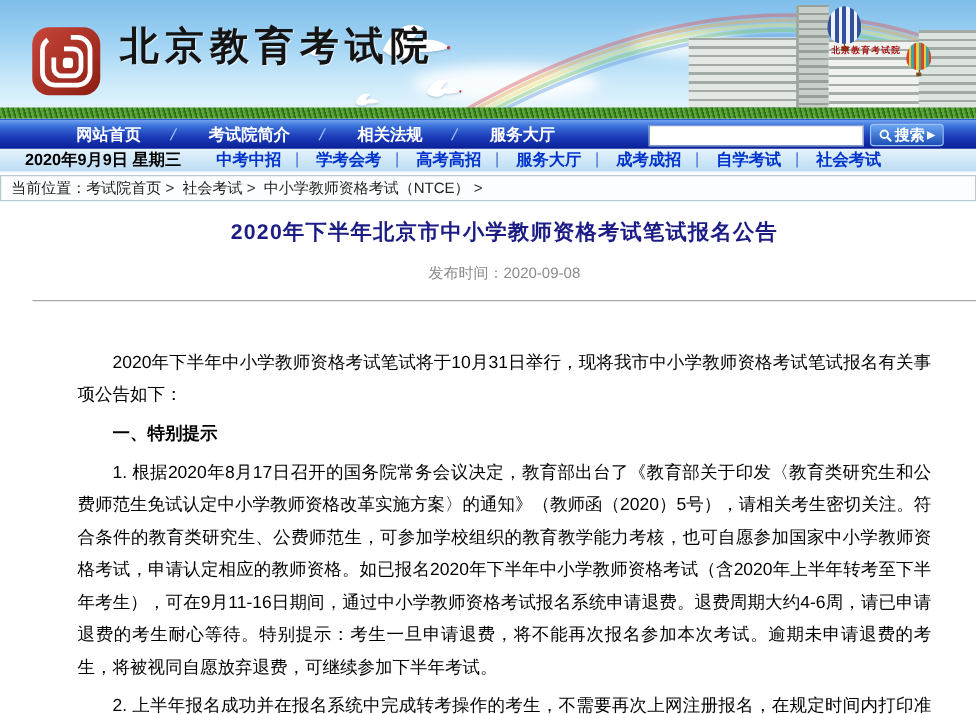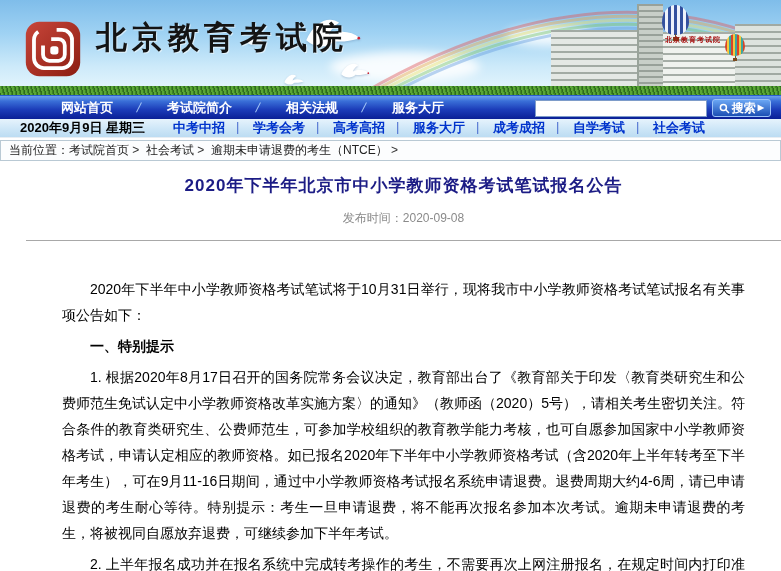--- a/index.html
+++ b/index.html
@@ -53,21 +53,21 @@
 
   
   .topnav { position:relative; height:24px; display:flex; align-items:center;
     background:linear-gradient(180deg,#6ea0ee 0%,#3a6fd8 22%,#1b3bb8 60%,#0a1f96 100%);
     border-top:1px solid #2a5fd0; }
   .topnav-list { display:flex; list-style:none; padding-left:34px; }
   .topnav-item { position:relative; padding:0 27px; color:#fff; font-size:13px; font-weight:bold;
     line-height:23px; cursor:pointer; white-space:nowrap; }
   .topnav-item + .topnav-item::before { content:"/"; position:absolute; left:-3px; top:0;
     color:#a6c8f6; font-weight:normal; transform:skewX(-14deg); }
-  .search-box { position:absolute; right:10px; top:3px; display:flex; align-items:center; }
+  .search-box { position:absolute; right:26px; top:3px; display:flex; align-items:center; }
   .search-input { width:172px; height:17px; border:1px solid #7e9cc9; background:#fff; font-size:12px; padding:0 3px; }
   .search-btn { margin-left:5px; height:18px; display:flex; align-items:center; gap:2px; cursor:pointer;
     background:linear-gradient(180deg,#6aa6f4,#1c4fb4); border:1px solid #9dc3f7; border-radius:3px;
     color:#fff; font-size:12px; font-weight:bold; padding:0 6px; }
   .search-btn .arrow { font-size:8px; line-height:1; }
 
   
   .subnav { height:19px; display:flex; align-items:center; font-size:13px;
     background:linear-gradient(180deg,#e6f3fc 0%,#cde6f7 55%,#bcdcf2 100%);
     border-bottom:1px solid #e8eef3; }
@@ -195,21 +195,21 @@
       <li class="subnav-link">成考成招</li>
       <li class="subnav-link">自学考试</li>
       <li class="subnav-link">社会考试</li>
     </ul>
 </div>
 
 <div class="breadcrumb">
   <span class="crumb-label">当前位置：</span>
   <span>
     
-  <span class="crumb">考试院首页</span><span class="crumb">社会考试</span><span class="crumb">逾期未申请退费的考生（NTCE）</span></span>
+  <span class="crumb">考试院首页</span><span class="crumb">社会考试</span><span class="crumb">中小学教师资格考试（NTCE）</span></span>
 </div>
 
 <div class="article-head">
   <h1 class="article-title">2020年下半年北京市中小学教师资格考试笔试报名公告</h1>
   <div class="publish-line"><span>发布时间：</span><span>2020-09-08</span></div>
   <hr class="head-rule">
 </div>
 
 <div class="article-body">
   <p class="para">2020年下半年中小学教师资格考试笔试将于10月31日举行，现将我市中小学教师资格考试笔试报名有关事项公告如下：</p>

